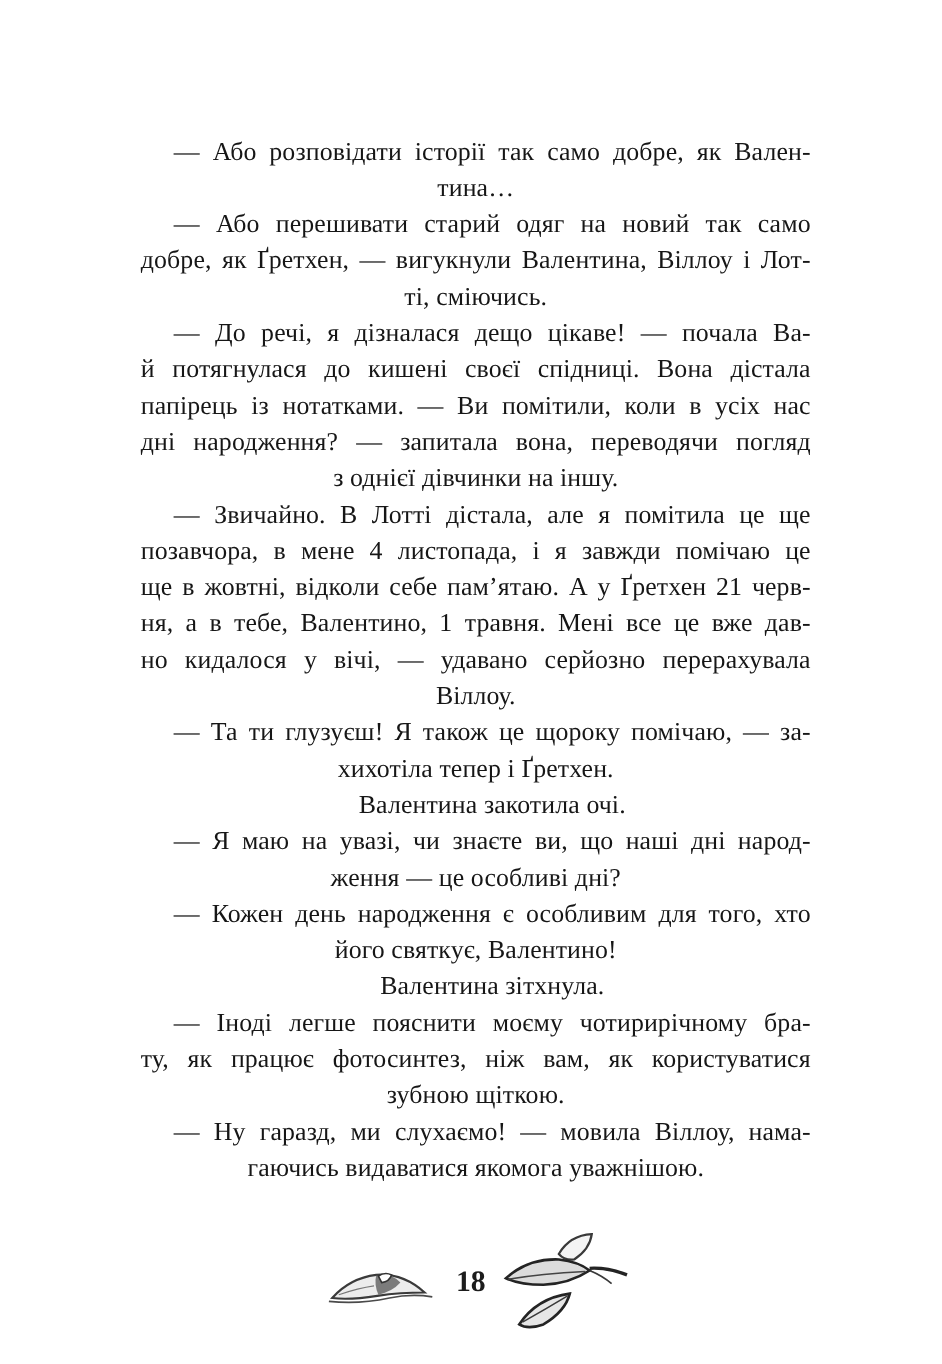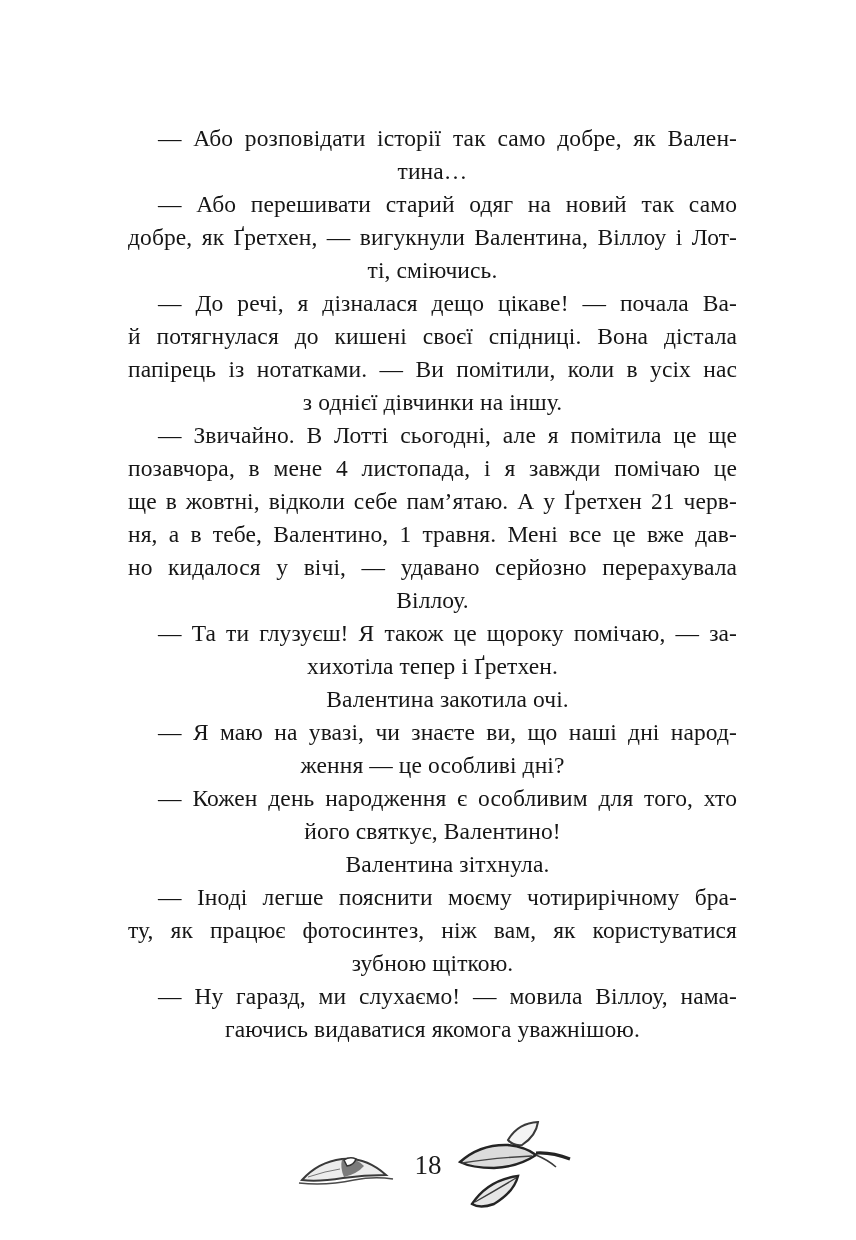--- a/index.html
+++ b/index.html
@@ -50,20 +50,21 @@
     height: 120px;
   }
   .page-number {
     position: absolute;
     left: 396px;
     top: 38px;
     width: 64px;
     text-align: center;
     font-size: 27px;
     color: #1c1c1c;
+    font-weight: bold;
   }
   .leaf {
     position: absolute;
     display: block;
   }
   .leaf.left { left: 296px; top: 32px; }
   .leaf.right { left: 452px; top: 6px; }
 </style>
 </head>
 <body>
@@ -77,24 +78,25 @@
       </div>
       <div class="paragraph">
         <div class="line first just">— Або перешивати старий одяг на новий так само</div>
         <div class="line just">добре, як Ґретхен, — вигукнули Валентина, Віллоу і Лот-</div>
         <div class="line">ті, сміючись.</div>
       </div>
       <div class="paragraph">
         <div class="line first just">— До речі, я дізналася дещо цікаве! — почала Ва-</div>
         <div class="line just">й потягнулася до кишені своєї спідниці. Вона дістала</div>
         <div class="line just">папірець із нотатками. — Ви помітили, коли в усіх нас</div>
+        <div class="line just">дні народження? — запитала вона, переводячи погляд</div>
         <div class="line">з однієї дівчинки на іншу.</div>
       </div>
       <div class="paragraph">
-        <div class="line first just">— Звичайно. В Лотті сьогодні, але я помітила це ще</div>
+        <div class="line first just">— Звичайно. В Лотті дістала, але я помітила це ще</div>
         <div class="line just">позавчора, в мене 4 листопада, і я завжди помічаю це</div>
         <div class="line just">ще в жовтні, відколи себе пам’ятаю. А у Ґретхен 21 черв-</div>
         <div class="line just">ня, а в тебе, Валентино, 1 травня. Мені все це вже дав-</div>
         <div class="line just">но кидалося у вічі, — удавано серйозно перерахувала</div>
         <div class="line">Віллоу.</div>
       </div>
       <div class="paragraph">
         <div class="line first just">— Та ти глузуєш! Я також це щороку помічаю, — за-</div>
         <div class="line">хихотіла тепер і Ґретхен.</div>
       </div>

